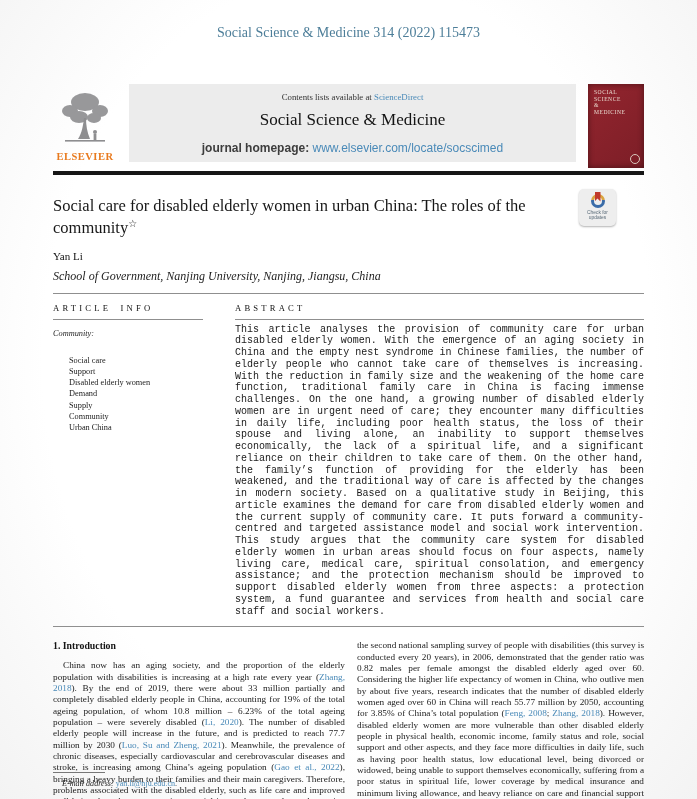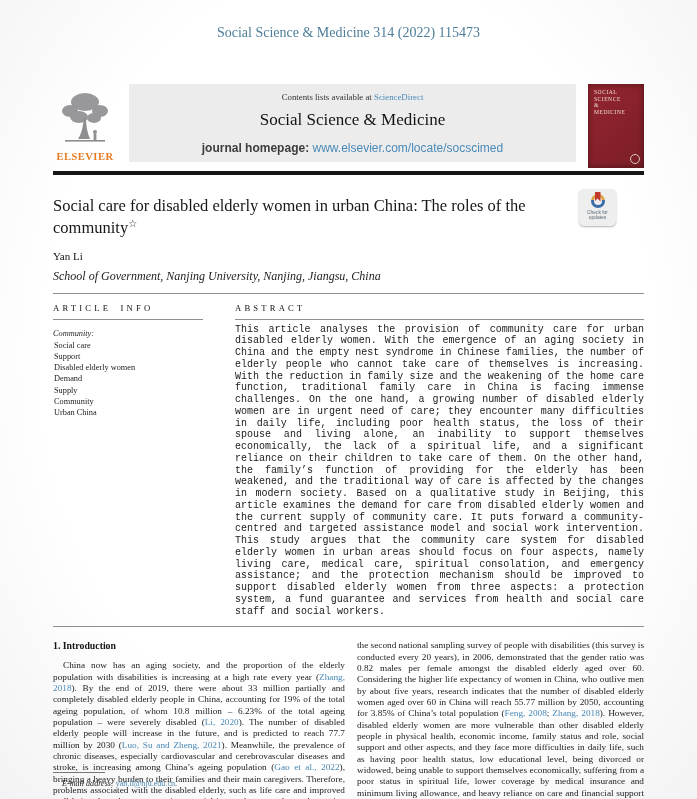--- a/index.html
+++ b/index.html
@@ -43,21 +43,21 @@
   .author{margin-top:13px;font-size:11px;color:#111;}
   .affiliation{margin-top:7px;font-size:12px;font-style:italic;color:#222;}
   .rule{border-top:1px solid #8f8f8f;margin-top:9px;}
 
   .meta{display:flex;margin-top:9px;}
   .info-col{width:150px;}
   .abs-col{flex:1;margin-left:32px;}
   .meta-heading{font-size:8.6px;letter-spacing:3.2px;word-spacing:4px;color:#111;
     padding-bottom:6px;border-bottom:1px solid #8f8f8f;}
   .kw-label{font-size:8.3px;font-style:italic;margin-top:8px;line-height:11.2px;}
-  .kw-list{list-style:none;margin:1px;padding:0;}
+  .kw-list{list-style:none;margin:16px;padding:0;}
   .kw-list li{font-size:8.3px;line-height:11.2px;}
   .abstract-text{margin-top:4px;font-size:10px;line-height:11.75px;text-align:justify;color:#1a1a1a;font-family:Liberation Mono, monospace;}
 
   .body-cols{display:flex;margin-top:13px;height:226px;overflow:hidden;justify-content:flex-end;}
   .col-left{width:292px;}
   .col-right{width:287px;margin-left:12px;}
   .section-heading{font-size:9.8px;font-weight:bold;margin:0 0 9px 0;color:#141414;}
   .body-cols p{margin:0;font-size:9.25px;line-height:11.35px;text-align:justify;color:#1c1c1c;}
   p.indent{text-indent:10px;}
   .cite{color:#4a8ab8;cursor:pointer;}

